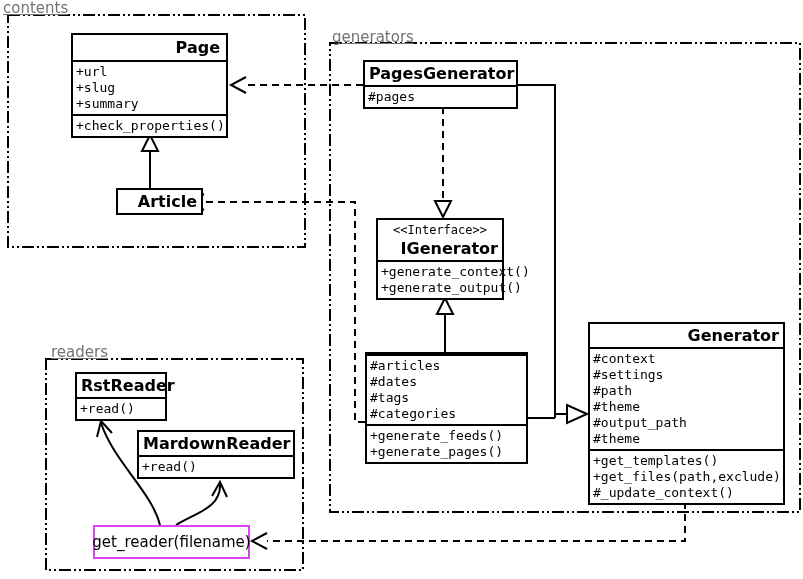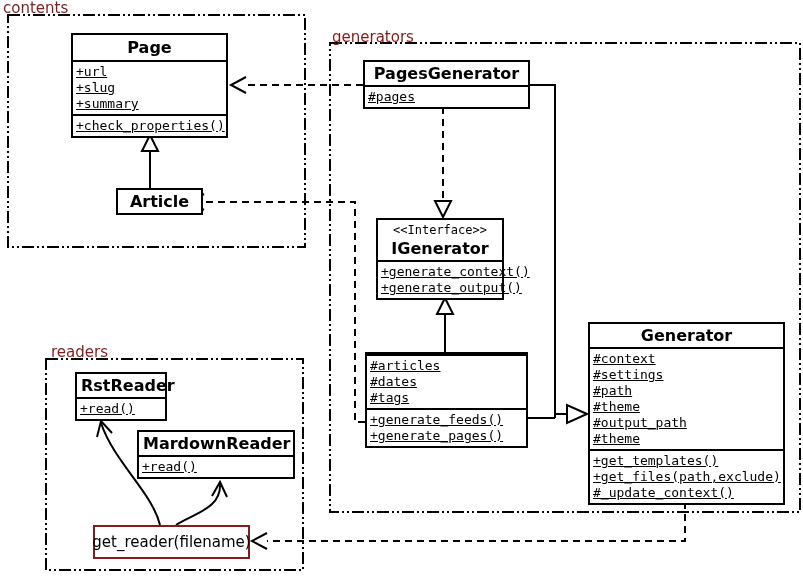--- a/index.html
+++ b/index.html
@@ -2,42 +2,42 @@
 <html><head>
 <meta charset="utf-8">
 <style>
   html,body{margin:0;padding:0;background:#fff;}
   #canvas{
     position:relative;width:803px;height:579px;background:#fff;overflow:hidden;
     font-family:"DejaVu Sans",sans-serif;color:#000;
   }
   #wires{position:absolute;left:0;top:0;z-index:1;}
   .pkg-label{
-    position:absolute;z-index:3;font:15px "DejaVu Sans",sans-serif;color:#7f1d1d;
-    line-height:15px;white-space:nowrap;
+    position:absolute;z-index:3;font:15px "DejaVu Sans",sans-serif;color:#737373;
+    line-height:15px;white-space:nowrap;text-decoration:underline;
   }
   .uml-class{
     position:absolute;z-index:2;box-sizing:border-box;border:2px solid #000;
     background:#fff;
   }
   .uml-title{
-    font:bold 16px "DejaVu Sans",sans-serif;text-align:center;padding:3px 6px;
+    font:bold 16px "DejaVu Sans",sans-serif;text-align:right;padding:3px 6px;
     white-space:nowrap;
   }
   .uml-stereo{
     font:12px "DejaVu Sans Mono",monospace;text-align:center;padding-top:3px;
     white-space:nowrap;
   }
   .uml-title.tight{padding:2px 4px;}
-  .uml-section{border-top:2px solid #000;padding:2px 3px;text-decoration:underline;}
+  .uml-section{border-top:2px solid #000;padding:2px 3px;}
   .uml-member{
     font:13px "DejaVu Sans Mono",monospace;line-height:16px;white-space:pre;
   }
   .uml-object{
-    position:absolute;z-index:2;box-sizing:border-box;border:2px solid #7f1d1d;
+    position:absolute;z-index:2;box-sizing:border-box;border:2px solid #d946ef;
     background:#fff;display:flex;align-items:center;justify-content:center;
     font:15px "DejaVu Sans",sans-serif;white-space:nowrap;
   }
 </style>
 </head>
 <body>
 
 <div id="canvas">
 
   <svg id="wires" width="803" height="579" viewBox="0 0 803 579">
@@ -109,41 +109,42 @@
     </div>
     <div class="uml-section">
       <div class="uml-member">+check_properties()</div>
     </div>
   </div>
 
   <div class="uml-class" style="left:116px;top:188px;width:87px;">
     <div class="uml-title tight">Article</div>
   </div>
 
-  <div class="uml-class" style="left:363px;top:60px;width:167px;">
+  <div class="uml-class" style="left:363px;top:60px;width:155px;">
     <div class="uml-title tight">PagesGenerator</div>
     <div class="uml-section">
       <div class="uml-member">#pages</div>
     </div>
   </div>
 
   <div class="uml-class" style="left:376px;top:218px;width:128px;">
     <div class="uml-stereo">&lt;&lt;Interface&gt;&gt;</div>
     <div class="uml-title tight">IGenerator</div>
     <div class="uml-section">
       <div class="uml-member">+generate_context()</div>
       <div class="uml-member">+generate_output()</div>
     </div>
   </div>
 
   <div class="uml-class" style="left:365px;top:352px;width:163px;">
     <div class="uml-section">
       <div class="uml-member">#articles</div>
       <div class="uml-member">#dates</div>
       <div class="uml-member">#tags</div>
+      <div class="uml-member">#categories</div>
     </div>
     <div class="uml-section">
       <div class="uml-member">+generate_feeds()</div>
       <div class="uml-member">+generate_pages()</div>
     </div>
   </div>
 
   <div class="uml-class" style="left:588px;top:322px;width:197px;">
     <div class="uml-title tight">Generator</div>
     <div class="uml-section">

